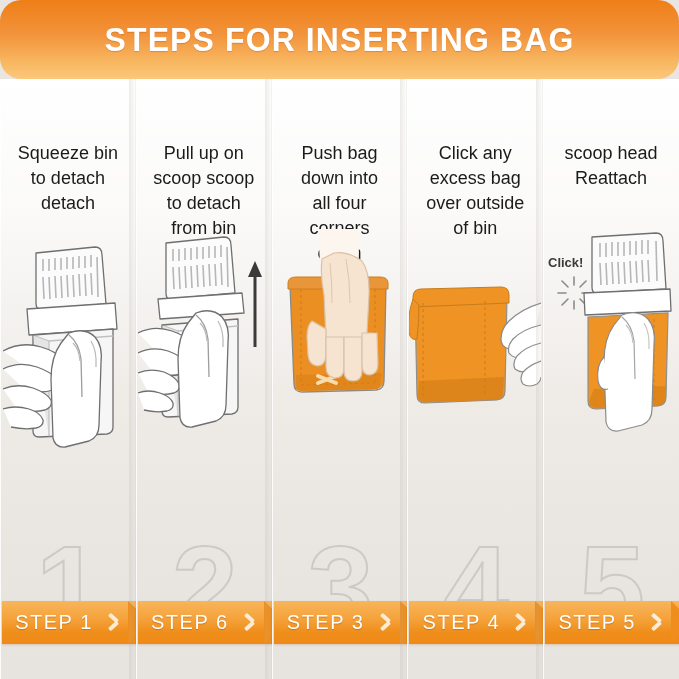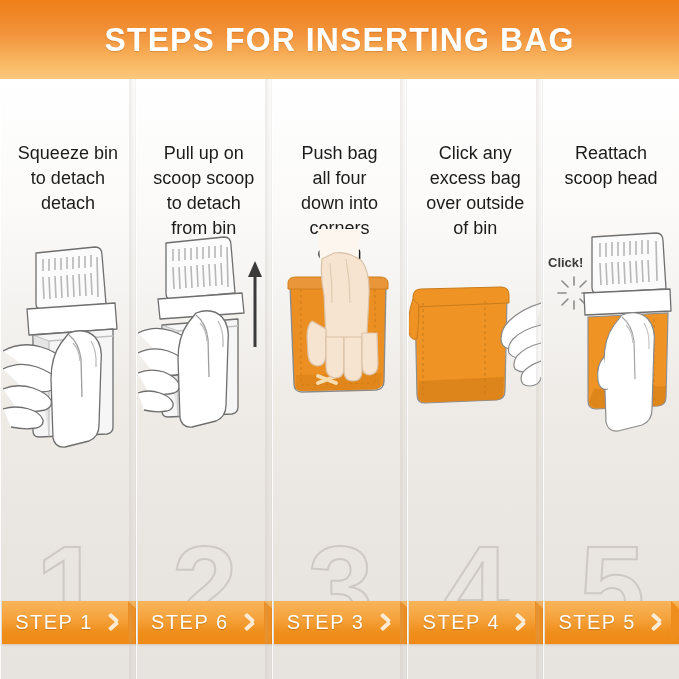--- a/index.html
+++ b/index.html
@@ -7,20 +7,21 @@
     width:679px;height:679px;overflow:hidden;
     font-family:"Liberation Sans","DejaVu Sans",sans-serif;
     background:#e9e5e1;
   }
   #page{position:relative;width:679px;height:679px;overflow:hidden;background:#e9e5e1;}
 
   
   .header{
     position:absolute;left:0;top:0;width:679px;height:79px;
     background:linear-gradient(180deg,#ef7f17 0%,#f2923a 42%,#f8b862 80%,#fbc87c 100%);
+    border-radius:21px;
   }
   .header-title{
     position:absolute;left:0;top:0;width:679px;height:79px;
     display:flex;align-items:center;justify-content:center;
     color:#ffffff;font-size:34px;font-weight:bold;letter-spacing:1.2px;
     transform:scaleX(.94);
     text-shadow:0 1px 1px rgba(150,70,0,.28);
   }
 
   
@@ -225,22 +226,22 @@
         <div class="banner">
           <div class="banner-label">STEP  6</div>
           <div class="banner-chev"></div>
           <div class="banner-arrow"></div>
         </div>
       </div>
 
       <div class="col">
         <div class="caption">
           <div>Push bag</div>
+          <div>down into</div>
           <div>all four</div>
-          <div>down into</div>
           <div>corners</div>
           <div>of bin</div>
         </div>
 
         <div class="art">
           <svg width="130" height="250" viewBox="0 0 130 250">
 
             <g>
               <path d="M16 56 L112 56 L110 150 Q110 158 102 160 L28 162 Q20 162 20 154 Z" fill="#ec8f22" stroke="#d2princ" stroke-width="0"></path>
               <path d="M16 56 L112 56 L110 150 Q110 158 102 160 L28 162 Q20 162 20 154 Z" fill="#ec8f22"></path>
@@ -324,22 +325,22 @@
 
         <div class="banner">
           <div class="banner-label">STEP  4</div>
           <div class="banner-chev"></div>
           <div class="banner-arrow"></div>
         </div>
       </div>
 
       <div class="col">
         <div class="caption">
+          <div>scoop head</div>
           <div>Reattach</div>
-          <div>scoop head</div>
         </div>
 
         <div class="art">
           <svg width="134" height="250" viewBox="0 0 134 250">
 
             <g>
               <text x="4" y="38" font-family="Liberation Sans, sans-serif" font-size="13" font-weight="bold" fill="#3a3a3a">Click!</text>
               <g stroke="#8c8c8c" stroke-width="1.6" stroke-linecap="round">
                 <path d="M30 56 L30 48"></path>
                   <path d="M30 72 L30 80"></path>

